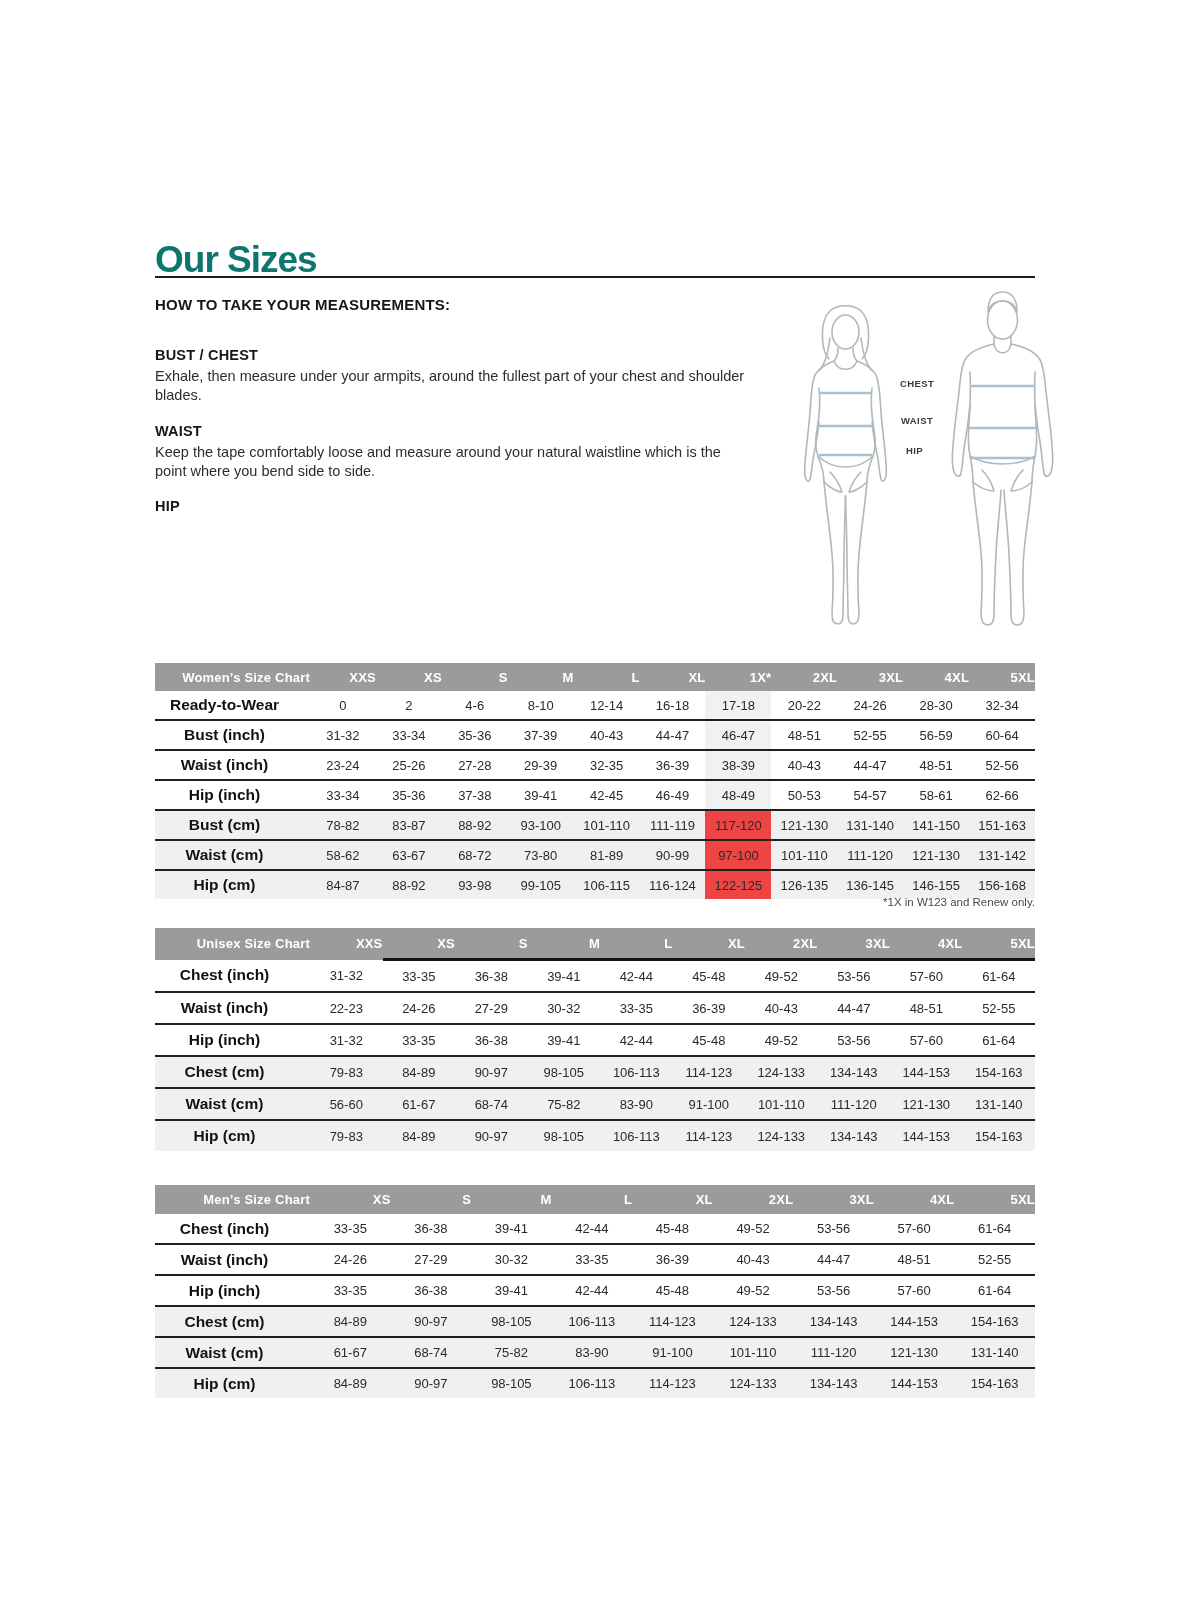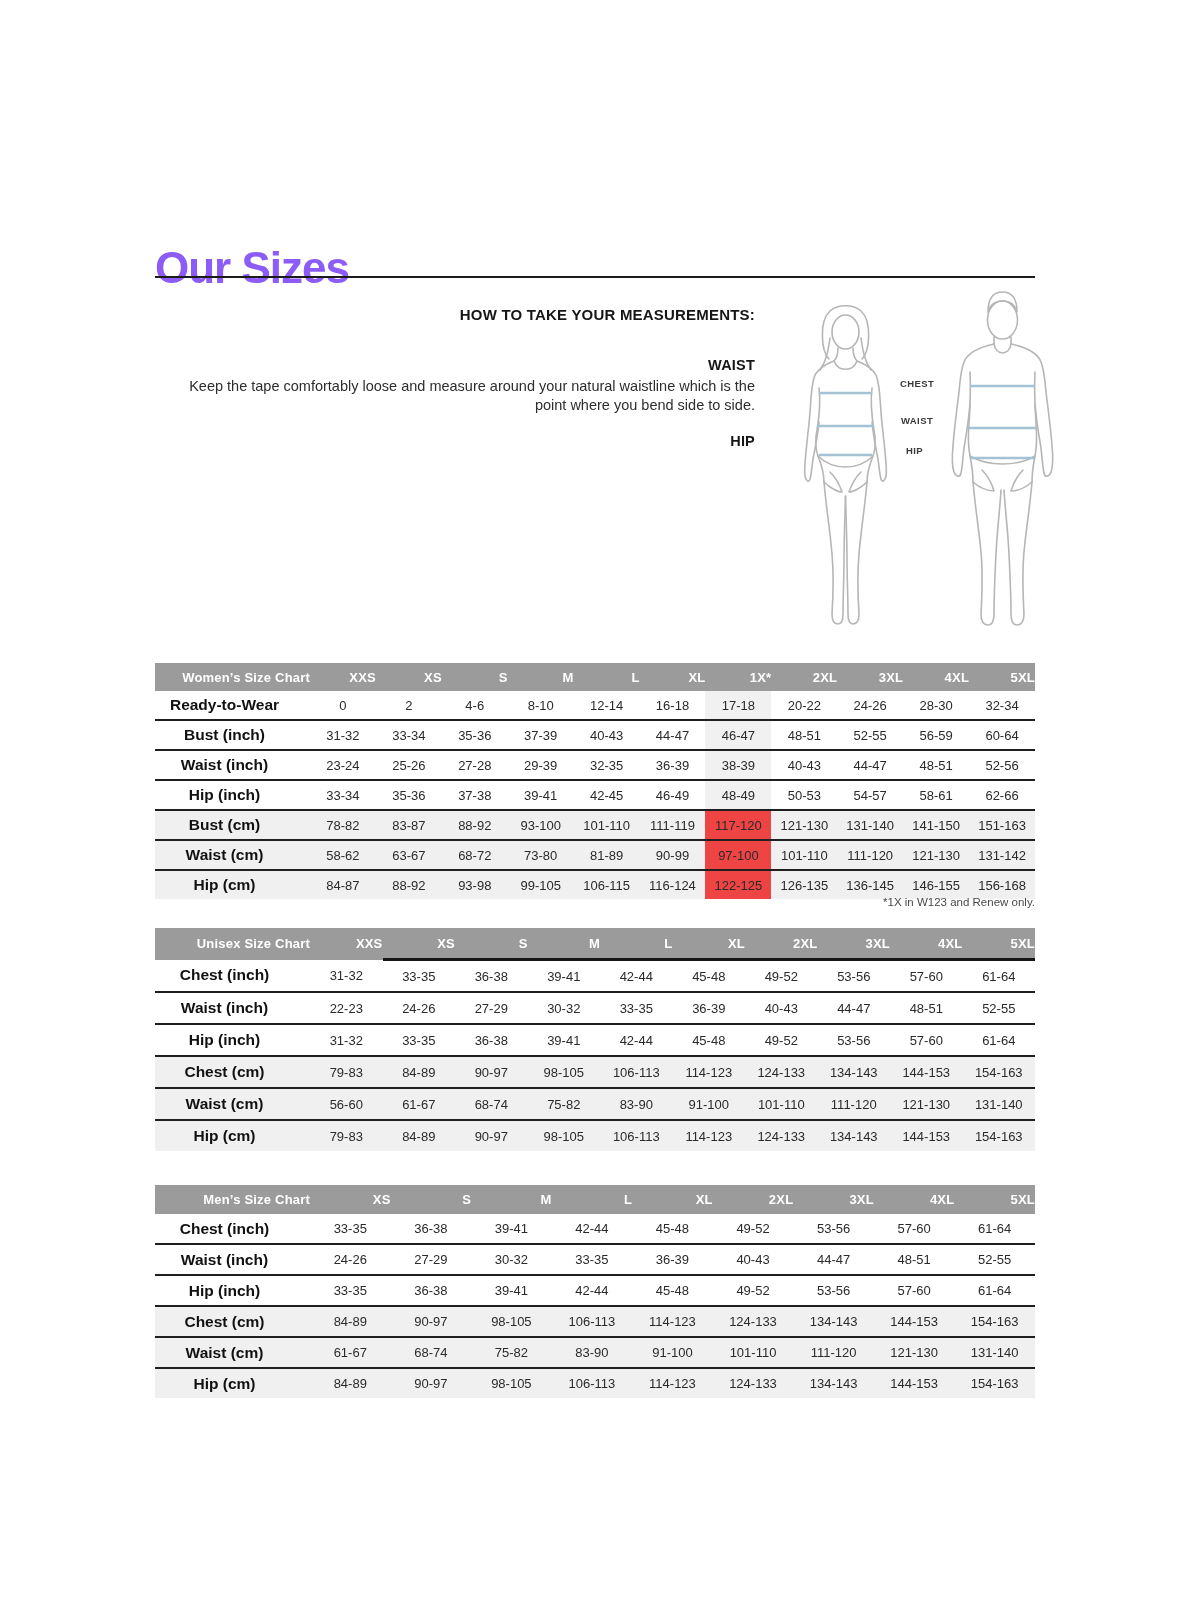--- a/index.html
+++ b/index.html
@@ -2,26 +2,26 @@
 <html><head>
 <meta charset="utf-8">
 <style>
   html,body{margin:0;padding:0;}
   body{
     width:1200px;height:1600px;position:relative;background:#ffffff;
     font-family:"Liberation Sans", sans-serif;color:#1e1e1e;
     -webkit-font-smoothing:antialiased;
   }
   .page-title{
-    position:absolute;left:155px;top:214px;font-size:44px;font-weight:800;
-    letter-spacing:-1px;color:#8b5cf6;
+    position:absolute;left:155px;top:214px;font-size:37px;font-weight:800;
+    letter-spacing:-1px;color:#0f766e;
   }
   .title-rule{position:absolute;left:155px;top:276px;width:880px;height:2px;background:#1b1b1b;}
 
-  .instructions{position:absolute;left:155px;top:306px;width:600px;text-align:right;}
+  .instructions{position:absolute;left:155px;top:296px;width:600px;}
   .instr-heading{font-size:15px;font-weight:800;color:#161616;margin-bottom:34px;letter-spacing:.2px;}
   .instr-section{margin-bottom:17px;}
   .instr-title{font-size:14.5px;font-weight:800;color:#161616;margin-bottom:4px;letter-spacing:.2px;}
   .instr-body{font-size:14.5px;line-height:1.33;color:#2d2d2d;}
 
   .figures{position:absolute;left:780px;top:282px;width:310px;height:360px;}
   .figures svg{position:absolute;}
   .fig-label{
     position:absolute;font-size:9.5px;font-weight:700;color:#3a3a3a;letter-spacing:.4px;
   }
@@ -57,20 +57,24 @@
 </style>
 </head>
 <body>
 
 <h1 class="page-title">Our Sizes</h1>
 <div class="title-rule"></div>
 
 <div class="instructions">
   <div class="instr-heading">HOW TO TAKE YOUR MEASUREMENTS:</div>
 
+  <div class="instr-section">
+    <div class="instr-title">BUST / CHEST</div>
+    <div class="instr-body">Exhale, then measure under your armpits, around the fullest part of your chest and shoulder blades.</div>
+  </div>
   <div class="instr-section">
     <div class="instr-title">WAIST</div>
     <div class="instr-body">Keep the tape comfortably loose and measure around your natural waistline which is the point where you bend side to side.</div>
   </div>
   <div class="instr-section">
     <div class="instr-title">HIP</div>
   </div>
 </div>
 
 <div class="figures">

